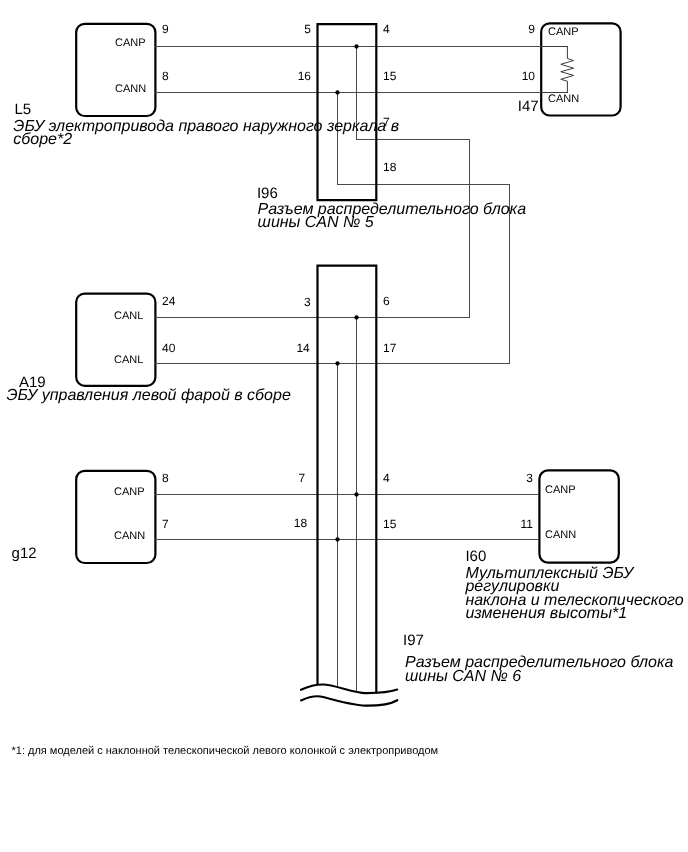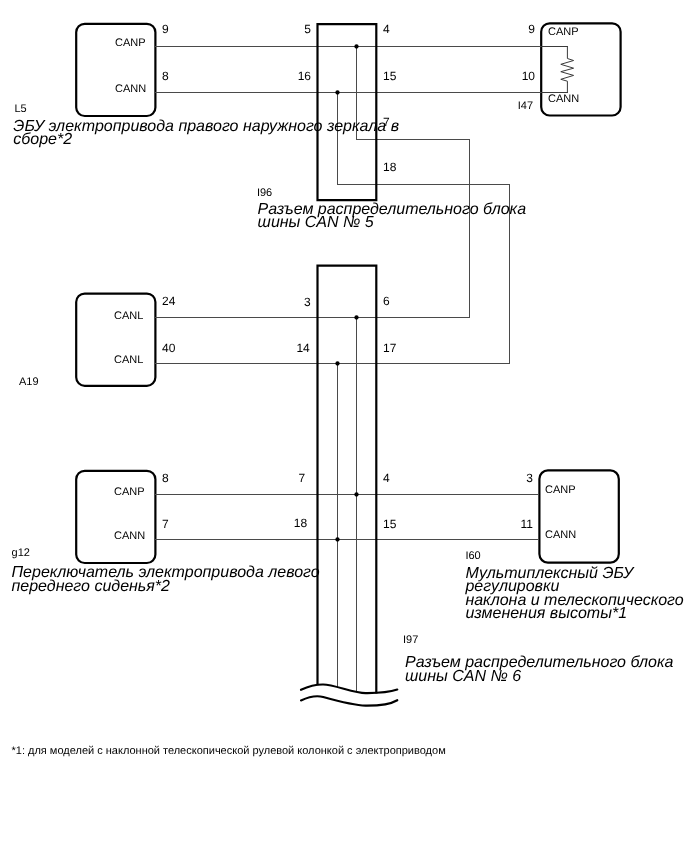--- a/index.html
+++ b/index.html
@@ -4,21 +4,21 @@
 <title>CAN bus wiring diagram</title>
 <style>
   html,body{margin:0;padding:0;background:#ffffff;}
   body{width:688px;height:852px;overflow:hidden;font-family:"Liberation Sans",sans-serif;color:#000;-webkit-font-smoothing:antialiased;text-rendering:geometricPrecision;}
   #sheet{position:relative;width:688px;height:852px;background:#fff;}
   svg{display:block;}
   .lbl{position:absolute;font-family:"Liberation Sans",sans-serif;white-space:pre;color:#000;}
   .pin{font-size:12px;line-height:12px;}
   .pin.r{width:30px;text-align:right;}
   .port{font-size:11px;line-height:11px;}
-  .code{font-size:11px;line-height:11px;}
+  .code{font-size:15px;line-height:11px;}
   .desc{font-size:16px;line-height:13.4px;white-space:pre-line;font-style:italic;}
   .note{font-size:11px;line-height:11px;}
 </style>
 </head>
 <body>
 
 <div id="sheet">
   <svg id="canvas" width="688" height="852" viewBox="0 0 688 852">
     <g id="ecu-boxes" fill="#fff" stroke="#000" stroke-width="2.2">
       <rect x="76.2" y="23.8" width="79.2" height="92.2" rx="8.5" ry="8.5"></rect>
@@ -117,28 +117,27 @@
   <div class="lbl desc" style="left:13.3px;top:120px">ЭБУ электропривода правого наружного зеркала в
 сборе*2</div>
 
   <div class="lbl code" style="left:517.8px;top:101.3px">I47</div>
 
   <div class="lbl code" style="left:256.9px;top:187.5px">I96</div>
   <div class="lbl desc" style="left:257.6px;top:203px">Разъем распределительного блока
 шины CAN № 5</div>
 
   <div class="lbl code" style="left:19px;top:376.9px">A19</div>
+  <div class="lbl desc" style="left:6.4px;top:388.8px">ЭБУ управления левой фарой в сборе</div>
 
   <div class="lbl code" style="left:11.6px;top:547.9px">g12</div>
-  <div class="lbl desc" style="left:11.5px;top:566.3px">Переключатель электропривода левого
-переднего сиденья*2</div>
 
   <div class="lbl code" style="left:465.4px;top:551.2px">I60</div>
   <div class="lbl desc" style="left:465.4px;top:566.8px">Мультиплексный ЭБУ регулировки
 наклона и телескопического
 изменения высоты*1</div>
 
   <div class="lbl code" style="left:403px;top:635px">I97</div>
   <div class="lbl desc" style="left:405px;top:656.2px">Разъем распределительного блока
 шины CAN № 6</div>
 
-  <div class="lbl note" style="left:11.5px;top:745.6px">*1: для моделей с наклонной телескопической рулевой колонкой с электроприводом</div>
+  <div class="lbl note" style="left:11.5px;top:745.6px">*1: для моделей с наклонной телескопической левого колонкой с электроприводом</div>
 </div>
 
 </body></html>

